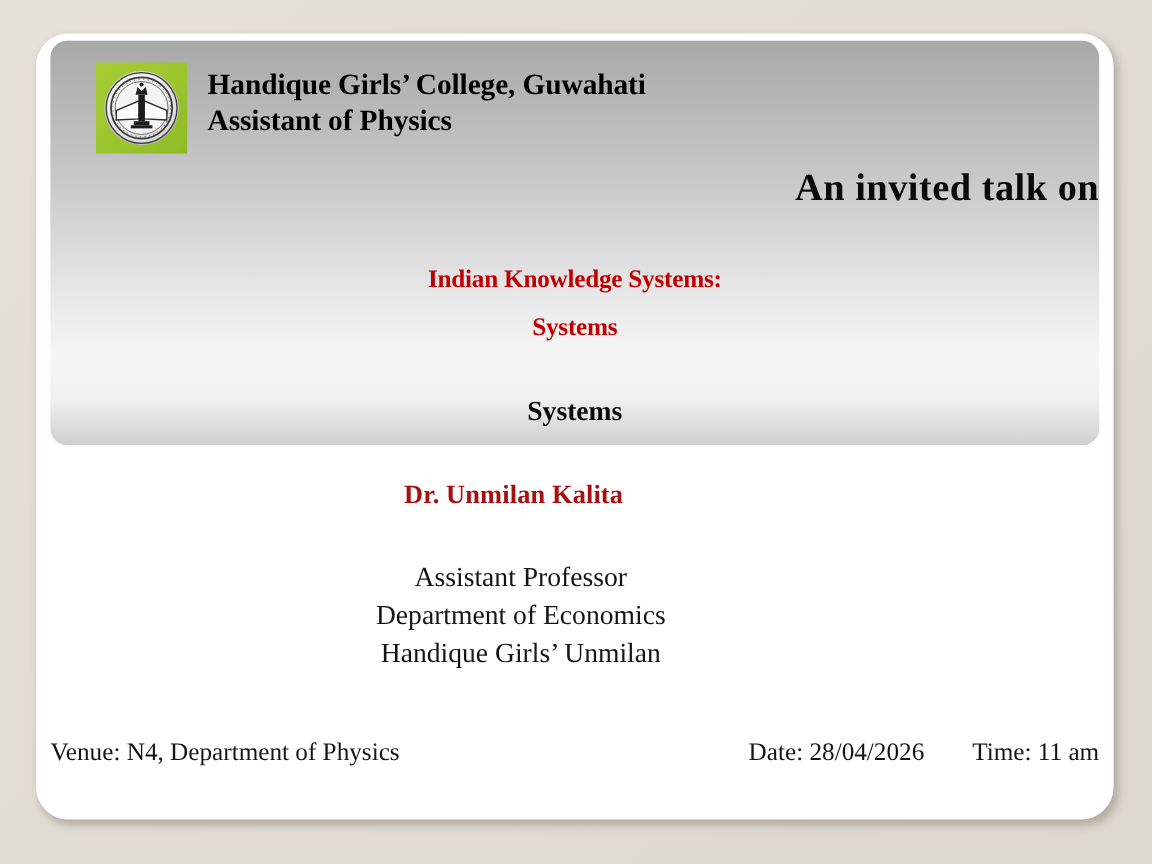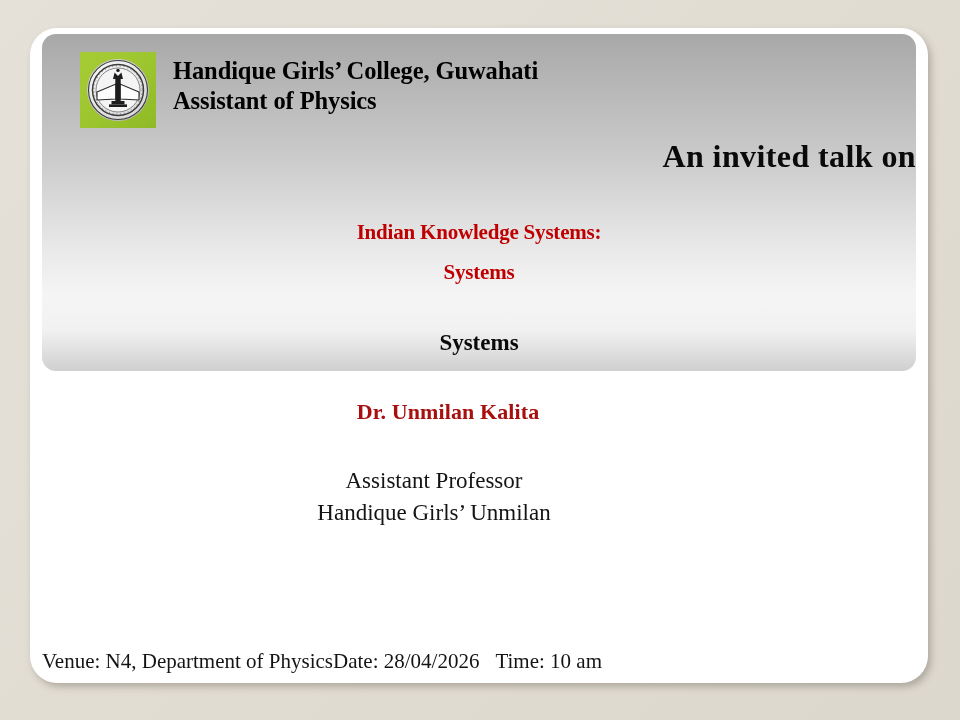--- a/index.html
+++ b/index.html
@@ -133,21 +133,20 @@
   #speaker-name {
     position: absolute;
     left: 0;
     top: 371px;
     width: 796px;
     text-align: center;
     color: #a81010;
     font-weight: bold;
     font-size: 22px;
     letter-spacing: 0.1px;
-    padding-left: 20px;
   }
 
   
   #affiliation {
     position: absolute;
     left: 0;
     top: 437px;
     width: 808px;
     text-align: center;
     color: #141414;
@@ -157,30 +156,30 @@
   }
   #affiliation div { white-space: nowrap; }
 
   
   #footer {
     position: absolute;
     left: 8px;
     top: 586px;
     width: 882px;
     display: flex;
+    justify-content: space-between;
     align-items: baseline;
     color: #141414;
     font-size: 21px;
     font-weight: normal;
   }
   #footer-right {
     display: flex;
-    gap: 16px;
+    gap: 40px;
     padding-right: 4px;
-    margin-top: 35px;
   }
   #footer-venue { padding-left: 4px; }
 </style>
 </head>
 <body>
 
 <div id="slide-root">
 
   <div id="slide-card">
 
@@ -220,25 +219,26 @@
         <div>Systems</div>
       </div>
 
       <div id="speaker-label">Systems</div>
     </div>
 
     <div id="speaker-name">Dr. Unmilan Kalita</div>
 
     <div id="affiliation">
       <div>Assistant Professor</div>
+      <div>Department of Economics</div>
       <div>Handique Girls’ Unmilan</div>
     </div>
 
     <div id="footer">
       <div id="footer-venue">Venue: N4, Department of Physics</div>
       <div id="footer-right">
         <div>Date: 28/04/2026</div>
-        <div>Time: 10 am</div>
+        <div>Time: 11 am</div>
       </div>
     </div>
 
   </div>
 </div>
 
 </body></html>

